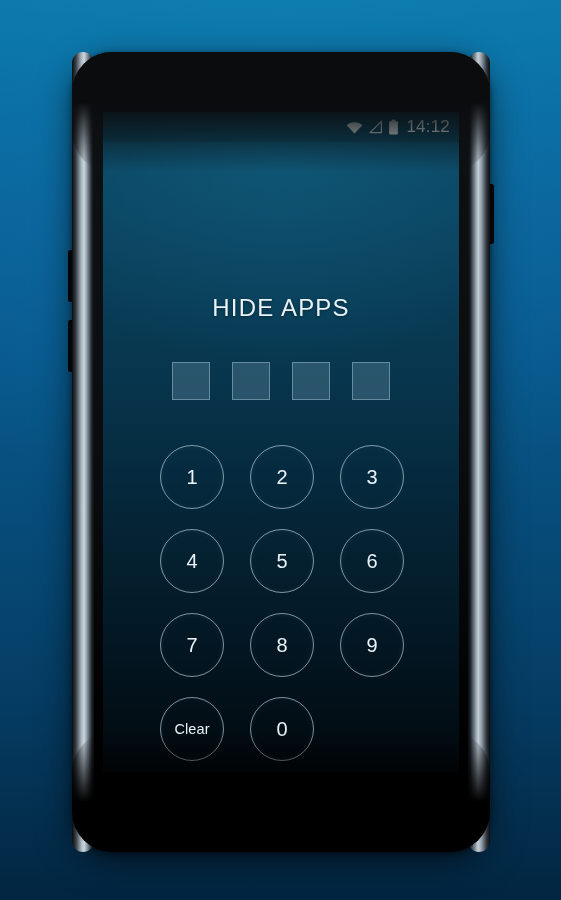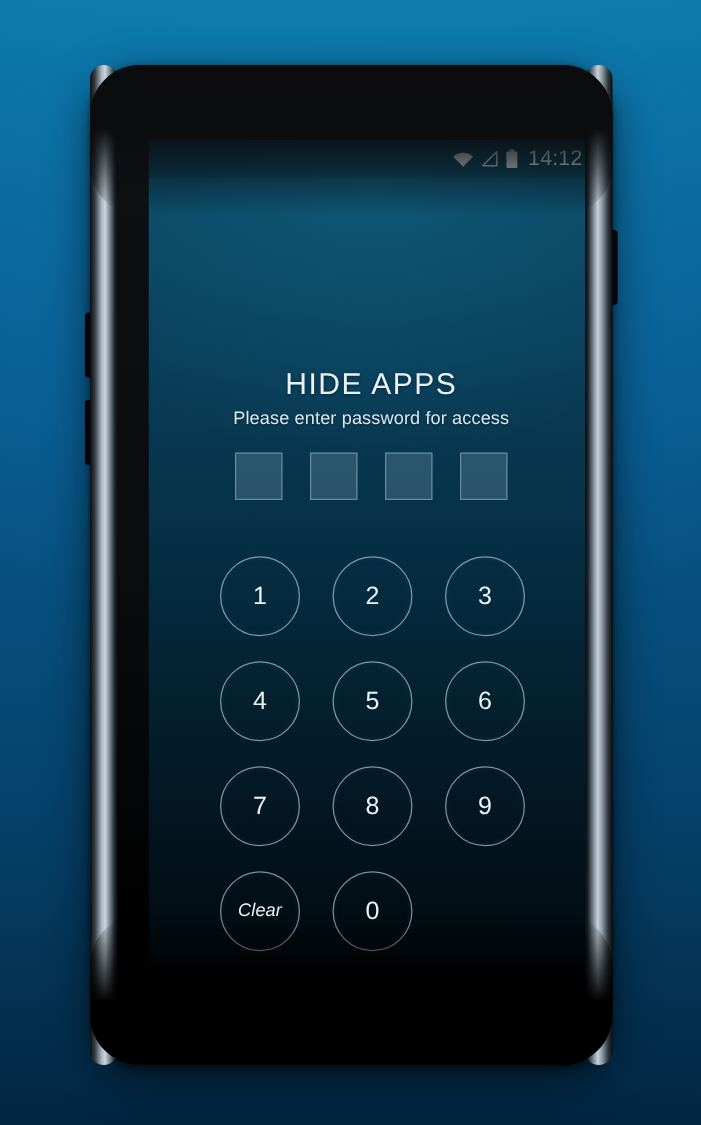--- a/index.html
+++ b/index.html
@@ -101,21 +101,20 @@
       #0c4a63 0%,
       #0b4863 6%,
       #0a4460 16%,
       #093d57 28%,
       #07344b 42%,
       #05293d 56%,
       #04202f 68%,
       #031724 80%,
       #021018 90%,
       #01080d 100%);
-    margin-left:16px;
   }
   .screen:before{
     content:"";position:absolute;inset:0;
     background:radial-gradient(ellipse 130% 55% at 50% 6%, rgba(25,120,160,.30), rgba(0,0,0,0) 60%);
     pointer-events:none;
   }
 
   
   .statusbar{
     position:absolute;left:0;right:0;top:0;height:30px;
@@ -160,21 +159,21 @@
   }
   .kbtn{
     width:62px;height:62px;border-radius:50%;
     border:1px solid rgba(200,224,238,.62);
     display:flex;align-items:center;justify-content:center;
     color:#eaf3f8;font-size:20px;
     background:transparent;
     box-shadow:0 0 6px rgba(160,200,225,.07) inset;
     cursor:pointer;
   }
-  .kbtn.word{font-size:14.5px;letter-spacing:.1px;font-style:italic;}
+  .kbtn.word{font-size:14.5px;letter-spacing:.1px;}
 </style>
 </head>
 <body>
 
 <div id="stage">
 
   <div class="phone">
     <div class="body-inner"></div>
 
     <div class="bezel-top">
@@ -203,21 +202,20 @@
         <span class="si">
           <svg width="11" height="16" viewBox="0 0 11 16" aria-hidden="true">
             <rect x="3.6" y="0.6" width="3.8" height="1.8" fill="#dfe9ef"></rect>
             <rect x="1.1" y="2.2" width="8.8" height="13.2" rx="1" fill="#dfe9ef"></rect>
           </svg>
         </span>
         <span class="clock">14:12</span>
       </div>
 
       <div class="title">HIDE APPS</div>
-      <div class="subtitle">Please enter password for access</div>
 
       <div class="pwrow">
         <div class="pwbox"></div>
         <div class="pwbox"></div>
         <div class="pwbox"></div>
         <div class="pwbox"></div>
       </div>
 
       <div class="keypad">
         <div class="kbtn">1</div>

